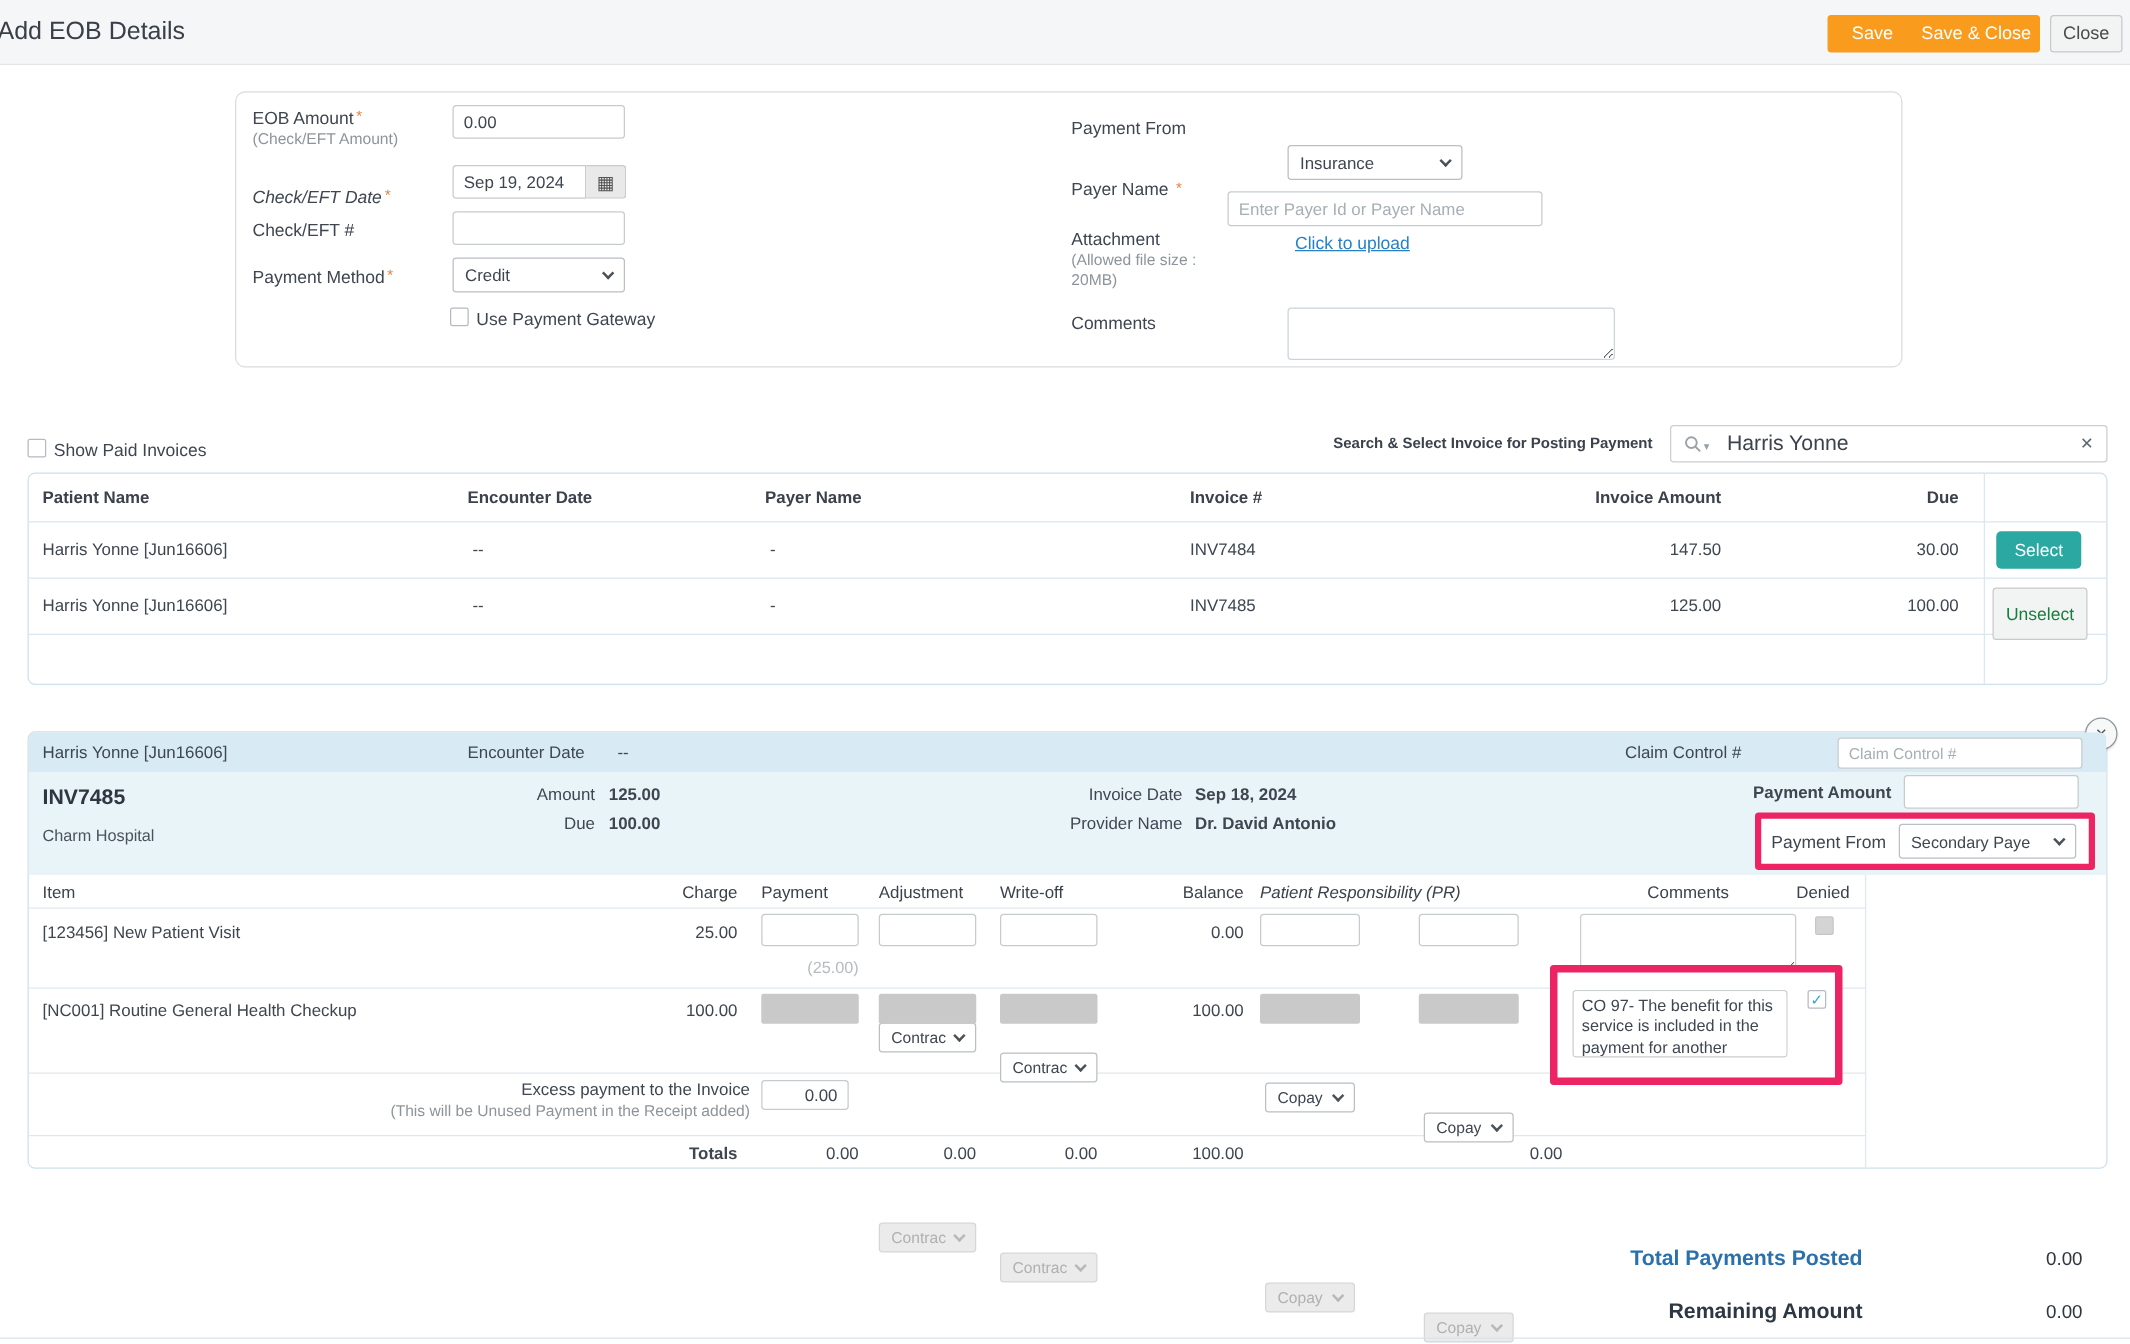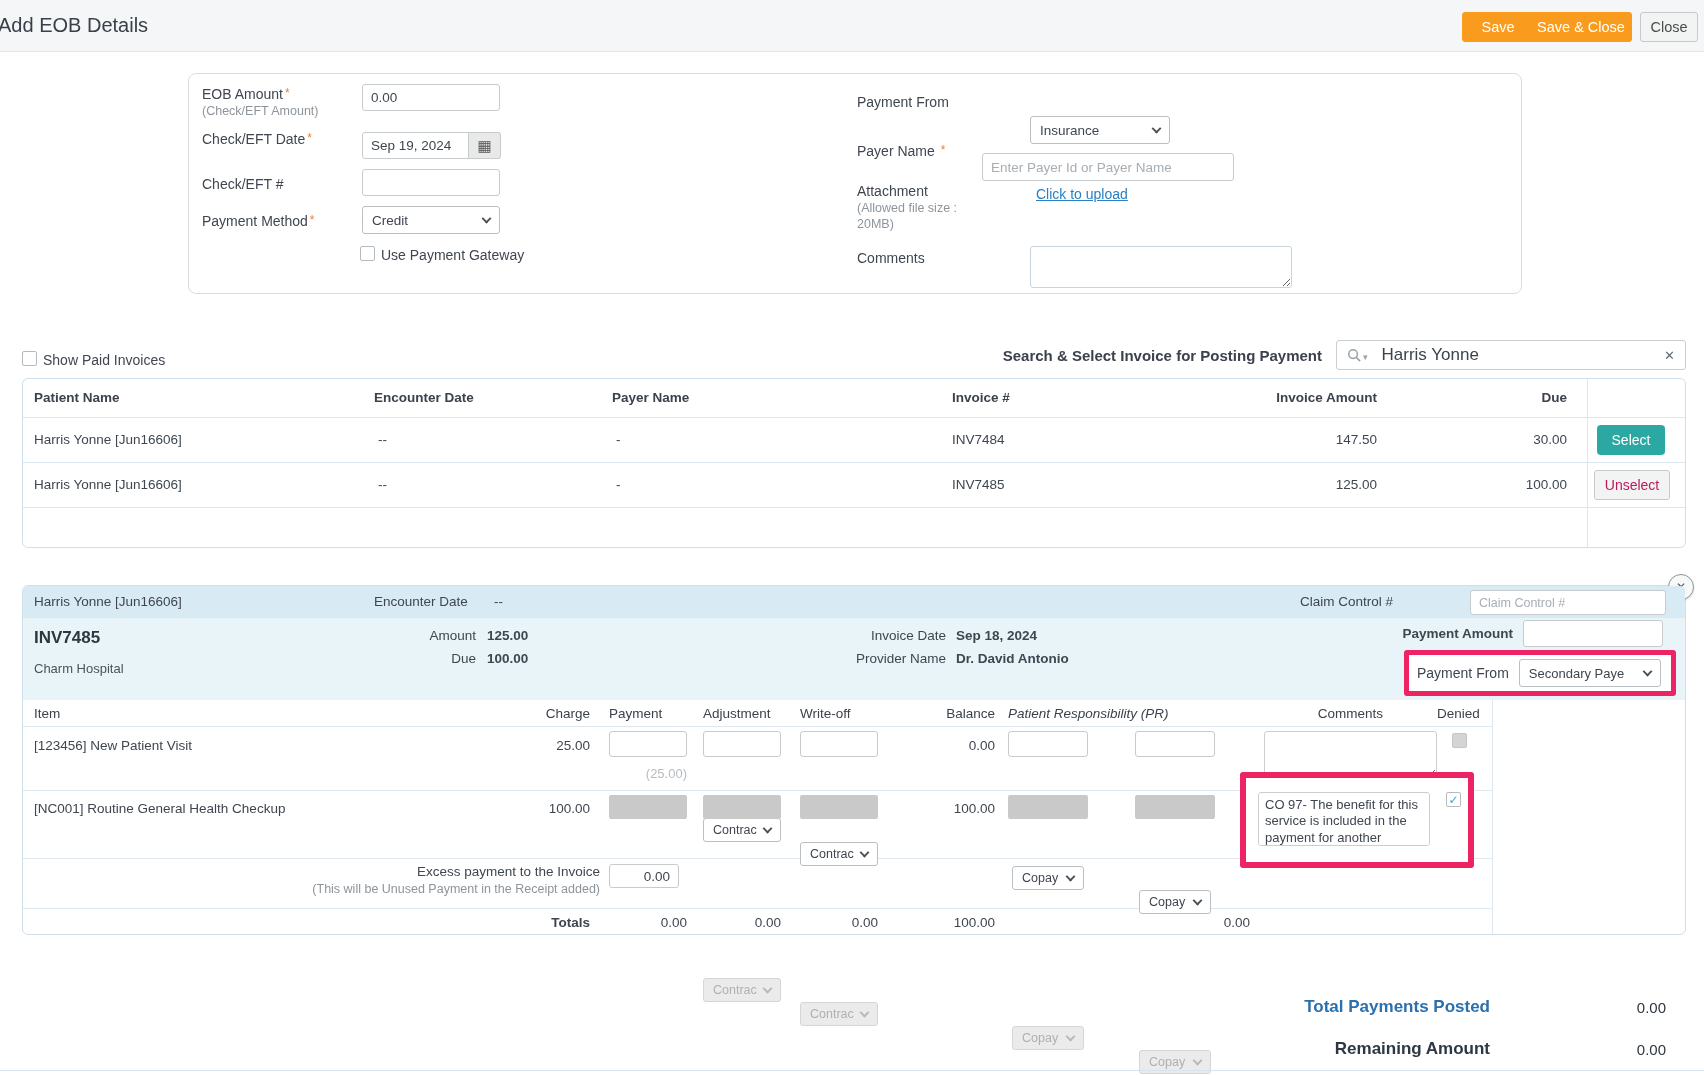--- a/index.html
+++ b/index.html
@@ -51,21 +51,21 @@
   <div class="abs btn btn-orange" style="left:1462px;top:12px;width:72px;">Save</div>
   <div class="abs btn btn-orange" style="left:1530px;top:12px;width:102px;">Save &amp; Close</div>
   <div class="abs btn btn-gray" style="left:1640px;top:12px;width:58px;">Close</div>
 
   <div class="abs panel" style="left:188px;top:73px;width:1334px;height:221px;"></div>
 
   <div class="abs lbl" style="left:202px;top:86px;"><span>EOB Amount</span><span class="req">*</span></div>
   <div class="abs sub" style="left:202px;top:104px;">(Check/EFT Amount)</div>
   <input class="abs inp" style="left: 362px; top: 84px; width: 138px; height: 27px;" value="0.00">
 
-  <div class="abs lbl" style="left:202px;top:131px;"><span>Check/EFT Date</span><span class="req">*</span></div>
+  <div class="abs lbl" style="left:202px;top:149px;font-style:italic;"><span>Check/EFT Date</span><span class="req">*</span></div>
   <input class="abs inp" style="left: 362px; top: 132px; width: 107px; height: 27px; border-radius: 3px 0px 0px 3px;" value="Sep 19, 2024">
   <div class="abs" style="left:469px;top:132px;width:32px;height:27px;background:#e9e9e9;border:1px solid #c6cbce;border-left:none;border-radius:0 3px 3px 0;display:flex;align-items:center;justify-content:center;font-size:15px;color:#555;cursor:pointer;">▦</div>
 
   <div class="abs lbl" style="left:202px;top:176px;">Check/EFT #</div>
   <input class="abs inp" style="left: 362px; top: 169px; width: 138px; height: 27px;">
 
   <div class="abs lbl" style="left:202px;top:213px;"><span>Payment Method</span><span class="req">*</span></div>
   <div class="abs sel" style="left:362px;top:206px;width:138px;height:28px;">
       <span>Credit</span>
       <i class="chev"></i>
@@ -87,21 +87,21 @@
   <div class="abs sub" style="left:857px;top:201px;">(Allowed file size :</div>
   <div class="abs sub" style="left:857px;top:217px;">20MB)</div>
   <div class="abs link" style="left:1036px;top:186px;font-size:14px;">Click to upload</div>
 
   <div class="abs lbl" style="left:857px;top:250px;">Comments</div>
   <textarea class="abs inp" style="left: 1030px; top: 246px; width: 262px; height: 42px; border-color: rgb(201, 212, 219);"></textarea>
 
   <div class="abs cb" style="left:22px;top:351px;"></div>
   <div class="abs lbl" style="left:43px;top:352px;">Show Paid Invoices</div>
 
-  <div class="abs hdrcell" style="left:900px;top:347px;width:422px;text-align:right;font-size:15px;">Search &amp; Select Invoice for Posting Payment</div>
+  <div class="abs hdrcell" style="left:900px;top:347px;width:422px;text-align:right;font-size:12px;">Search &amp; Select Invoice for Posting Payment</div>
   <div class="abs" style="left:1336px;top:340px;width:350px;height:30px;border:1px solid #c9ced1;border-radius:3px;background:#fff;display:flex;align-items:center;padding:0 10px;">
     <svg width="15" height="15" viewBox="0 0 16 16">
         <circle cx="6.5" cy="6.5" r="4.6" fill="none" stroke="#9aa1a7" stroke-width="1.6"></circle>
         <line x1="10" y1="10" x2="14" y2="14" stroke="#9aa1a7" stroke-width="1.6"></line>
       </svg>
     <span style="color:#9aa1a7;font-size:9px;margin:4px 0 0 1px;">▾</span>
     <span style="font-size:17px;color:#3c434c;margin-left:14px;flex:1;">Harris Yonne</span>
     <span style="color:#5f6b73;font-size:13px;cursor:pointer;">✕</span>
   </div>
 
@@ -128,21 +128,21 @@
     <div class="abs btn" style="left:1597px;top:425px;width:68px;height:30px;background:#2ba8a2;color:#fff;border-radius:4px;font-size:14px;">Select</div>
   </div>
 
   <div>
     <div class="abs bluelink cellv" style="left:34px;top:477px;">Harris Yonne [Jun16606]</div>
     <div class="abs cellv" style="left:378px;top:477px;">--</div>
     <div class="abs cellv" style="left:616px;top:477px;">-</div>
     <div class="abs cellv" style="left:952px;top:477px;">INV7485</div>
     <div class="abs cellv right" style="left:1277px;top:477px;width:100px;">125.00</div>
     <div class="abs cellv right" style="left:1487px;top:477px;width:80px;">100.00</div>
-    <div class="abs btn btn-gray" style="left:1594px;top:470px;width:76px;height:30px;color:#be185d;font-size:14px;">Unselect</div>
+    <div class="abs btn btn-gray" style="left:1594px;top:470px;width:76px;height:42px;color:#15803d;font-size:14px;">Unselect</div>
   </div>
 
 
   <div class="abs bluebox" style="left:22px;top:585px;width:1664px;height:350px;"></div>
 
   <div class="abs" style="left:1668px;top:574px;width:26px;height:26px;border:1px solid #8f979c;border-radius:50%;background:#f7f8f8;display:flex;align-items:center;justify-content:center;font-size:12px;color:#555;cursor:pointer;box-shadow:0 1px 2px rgba(0,0,0,0.15);">✕</div>
 
   <div class="abs" style="left:23px;top:586px;width:1662px;height:32px;background:#d8ebf4;border-radius:5px 5px 0 0;"></div>
   <div class="abs bluelink cellv" style="left:34px;top:594px;">Harris Yonne [Jun16606]</div>
   <div class="abs cellv" style="left:374px;top:594px;">Encounter Date</div>

